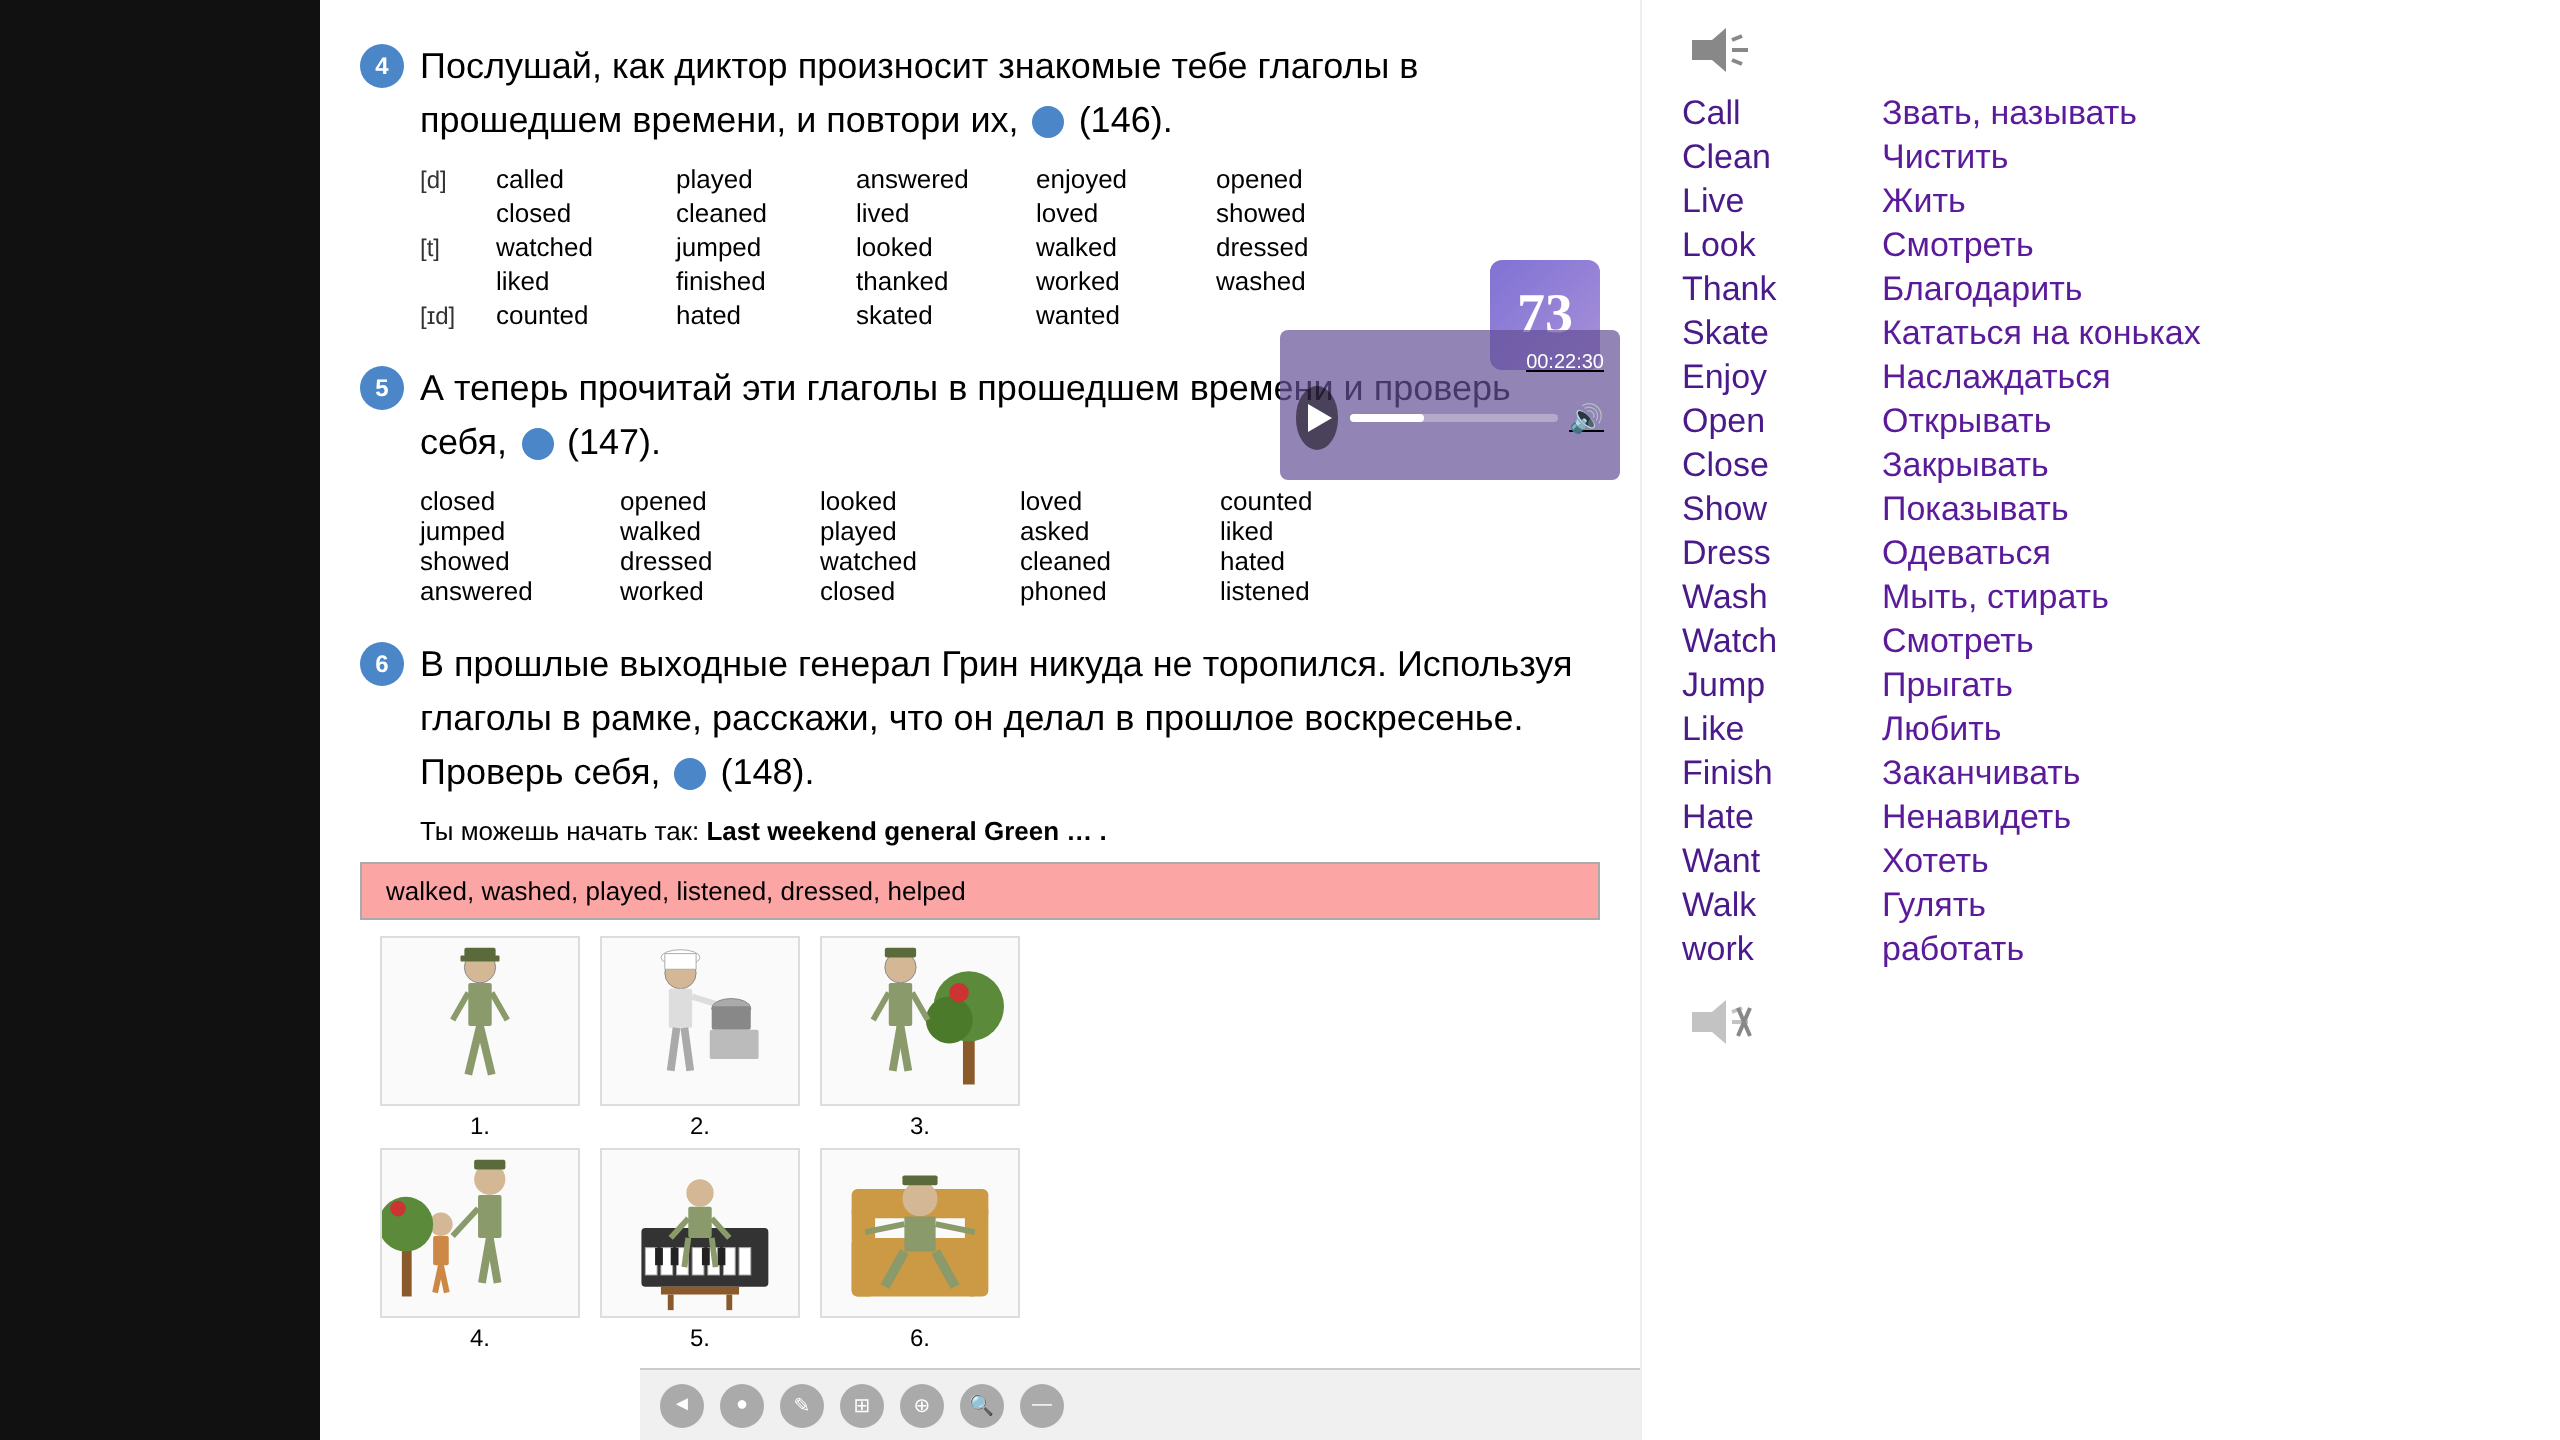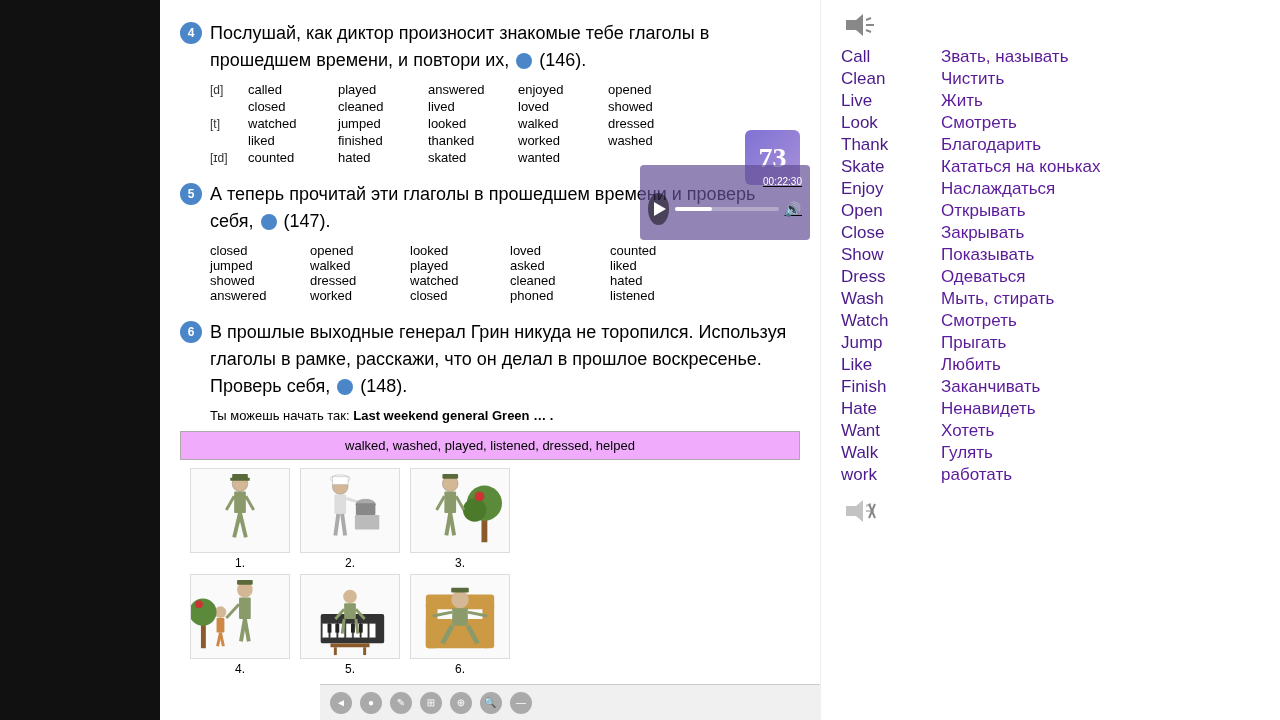--- a/index.html
+++ b/index.html
@@ -186,22 +186,21 @@
       margin-left: 3px;
     }
 
     
     .word-box {
       border: 1px solid #aaa;
       padding: 6px 12px;
       margin: 8px 0 8px 0;
       font-size: 13px;
       color: #000;
-      background: #f0abfc;
-      text-align: center;
+      background: #fca5a5;
     }
 
     .images-row {
       display: flex;
       gap: 10px;
       margin-top: 8px;
       flex-wrap: wrap;
     }
 
     .img-item {

